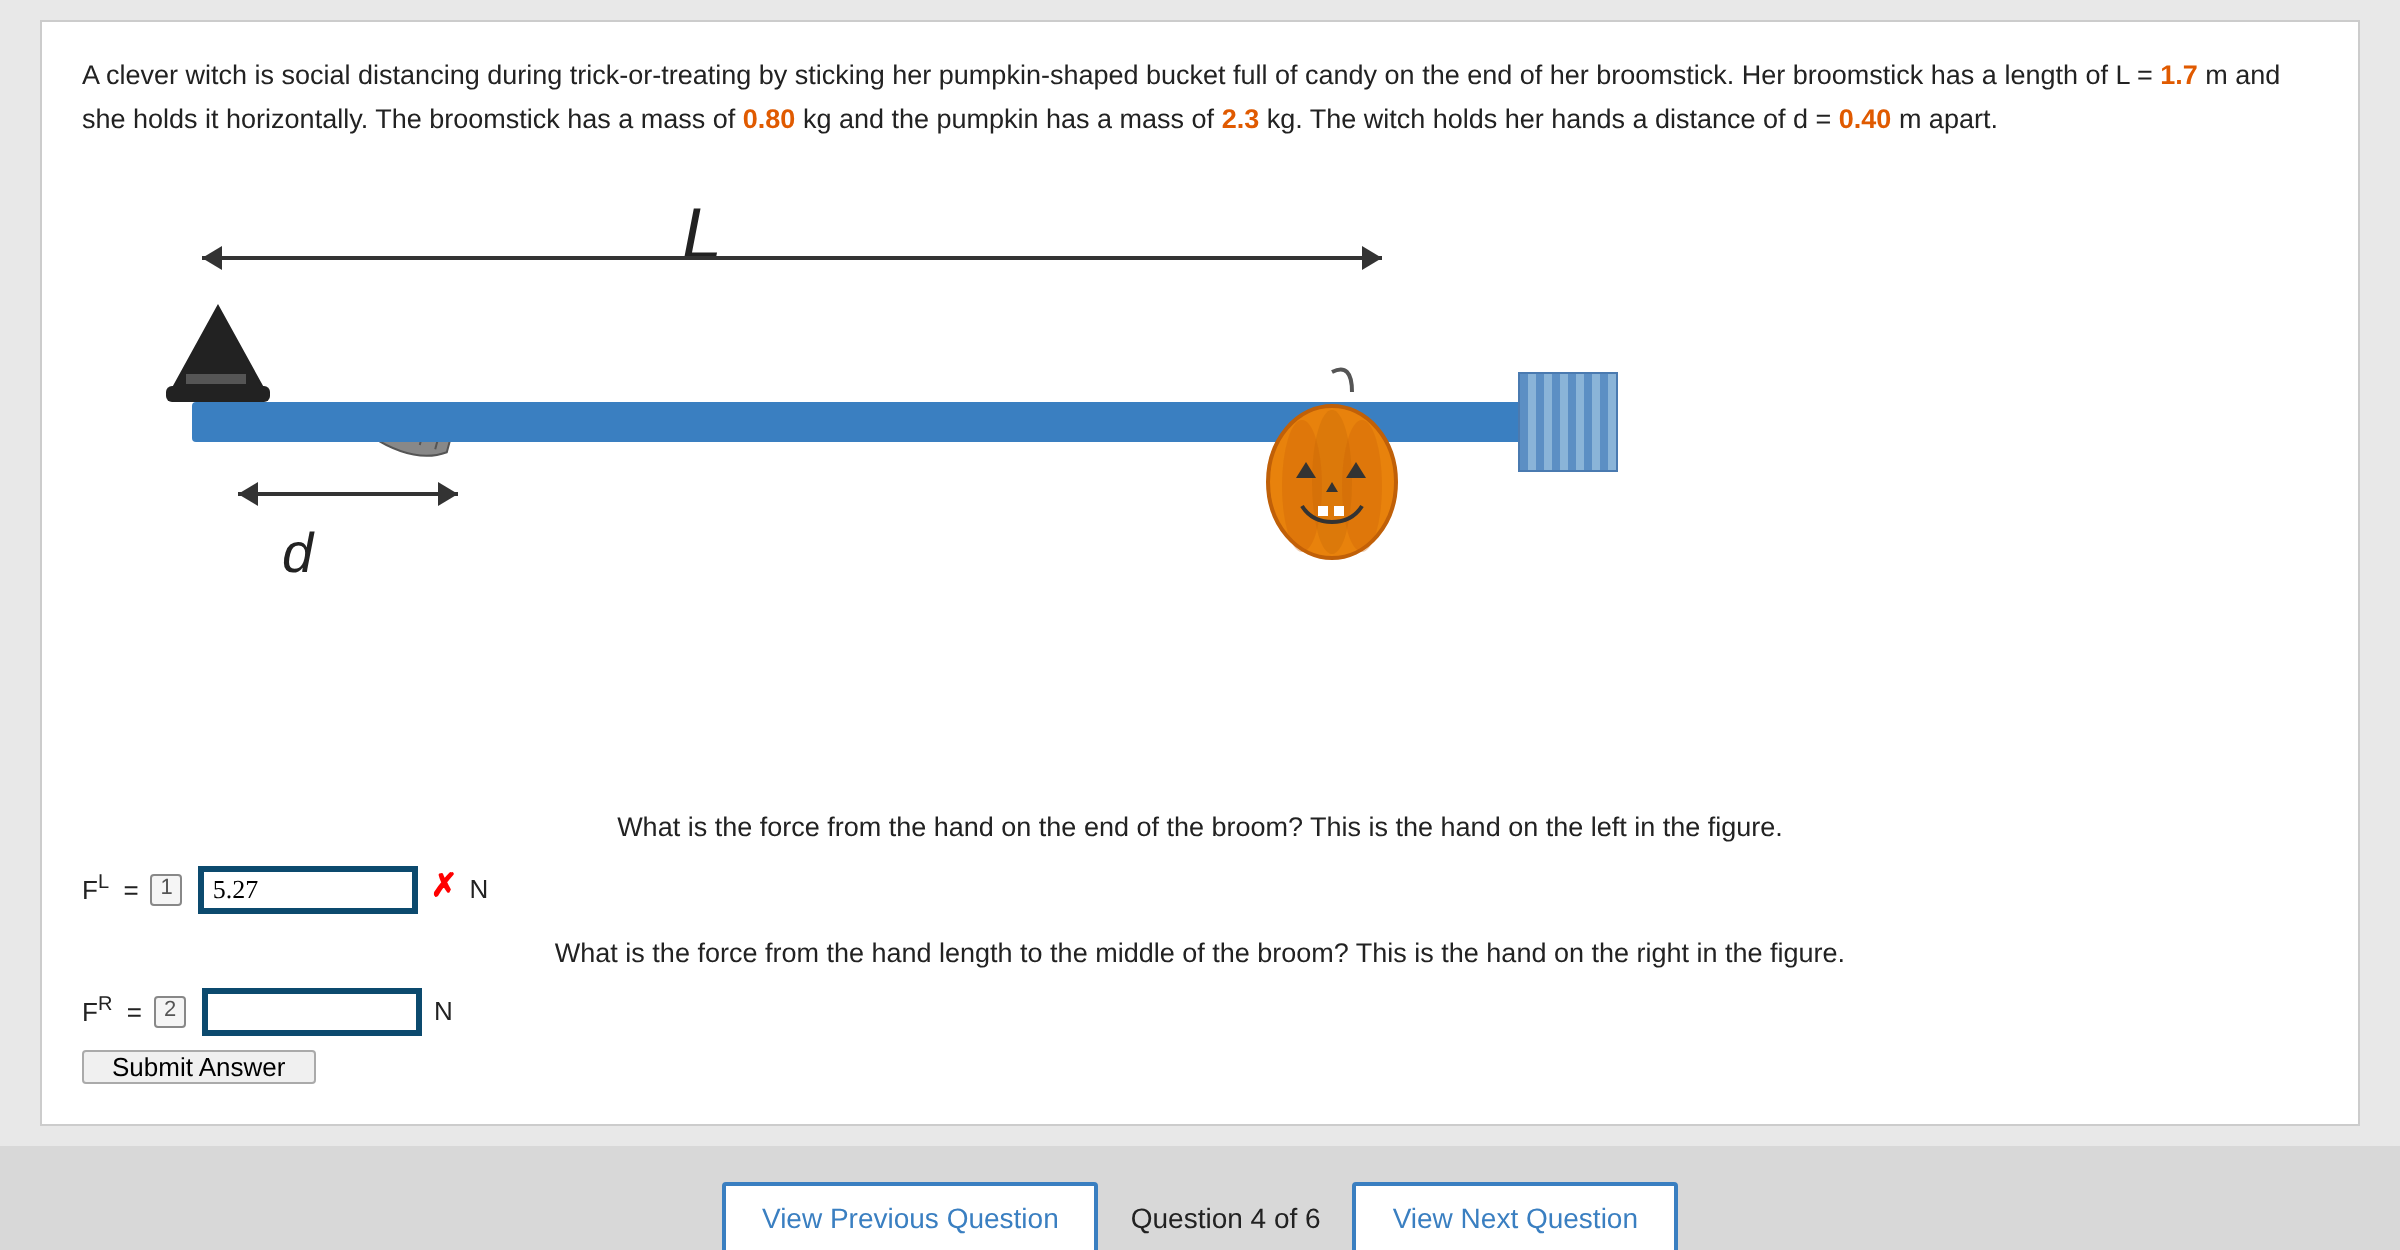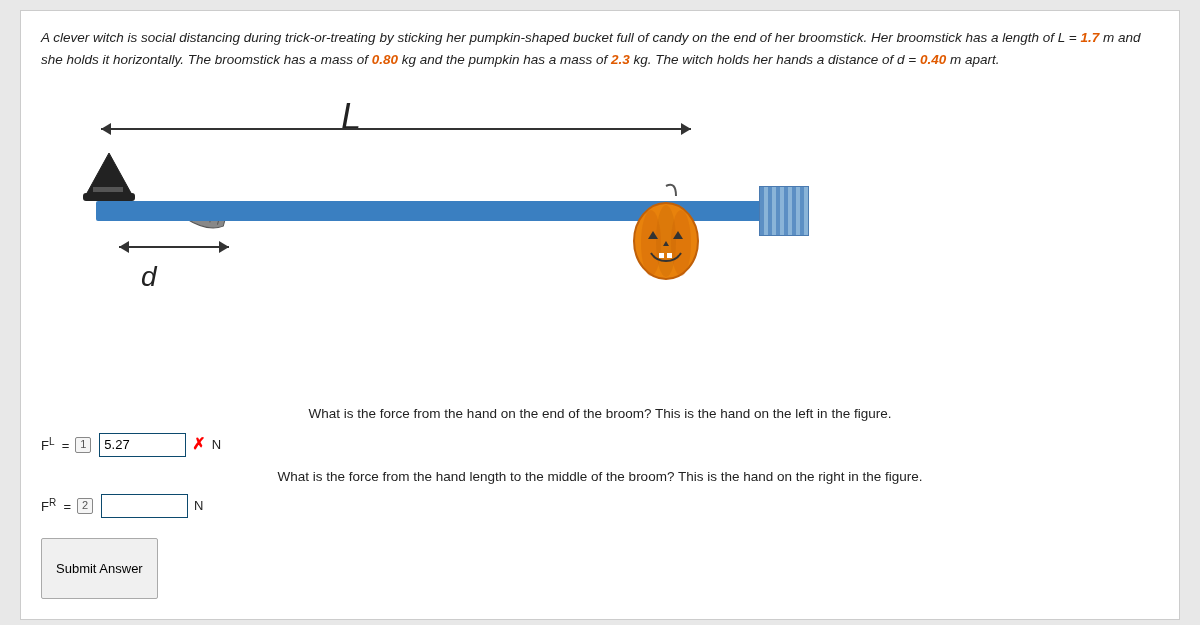--- a/index.html
+++ b/index.html
@@ -18,21 +18,20 @@
       margin: 10px auto;
       border: 1px solid #ccc;
       padding: 16px 20px 20px 20px;
       position: relative;
     }
     .problem-text {
       font-size: 13.5px;
       line-height: 1.6;
       margin-bottom: 16px;
       color: #222;
-      font-style: italic;
     }
     .highlight-red { color: #e05a00; font-weight: bold; }
     .diagram-area {
       position: relative;
       width: 100%;
       height: 300px;
       margin-bottom: 16px;
     }
     
     .l-label {
@@ -155,25 +154,26 @@
       align-items: center;
       gap: 6px;
       margin-bottom: 6px;
     }
     .answer-row label {
       font-size: 13px;
       white-space: nowrap;
     }
     .superscript { font-size: 10px; vertical-align: super; }
     input[type="text"] {
-      width: 87px;
-      border: 1px solid #0c4a6e;
+      width: 110px;
+      border: 3px solid #0c4a6e;
       padding: 2px 4px;
       font-size: 13px;
       height: 24px;
+      font-family: Liberation Serif, serif;
     }
     .wrong-icon {
       color: red;
       font-size: 16px;
       font-weight: bold;
     }
     .unit-label {
       font-size: 13px;
     }
     .attempt-badge {
@@ -183,24 +183,24 @@
       width: 16px;
       height: 16px;
       border: 1px solid #888;
       border-radius: 2px;
       font-size: 11px;
       color: #555;
       margin-right: 2px;
       background: #f5f5f5;
     }
     .submit-btn {
-      margin-top: 14px;
+      margin-top: 1px;
       border: 1px solid #aaa;
       background: #f0f0f0;
-      padding: 22px 14px;
+      padding: 0 14px;
       cursor: pointer;
       font-size: 13px;
       border-radius: 2px;
     }
     
     .bottom-nav {
       width: 100%;
       background: #d8d8d8;
       padding: 18px 0;
       display: flex;

